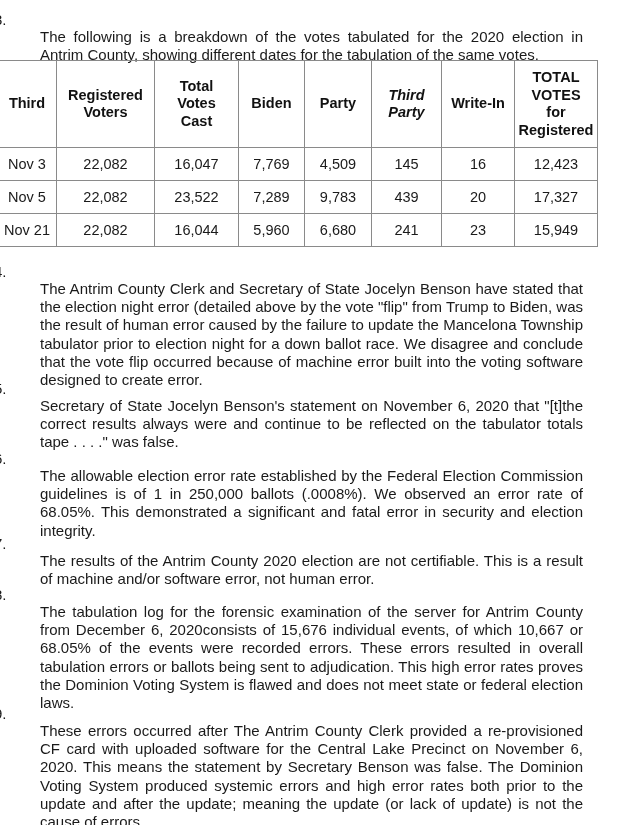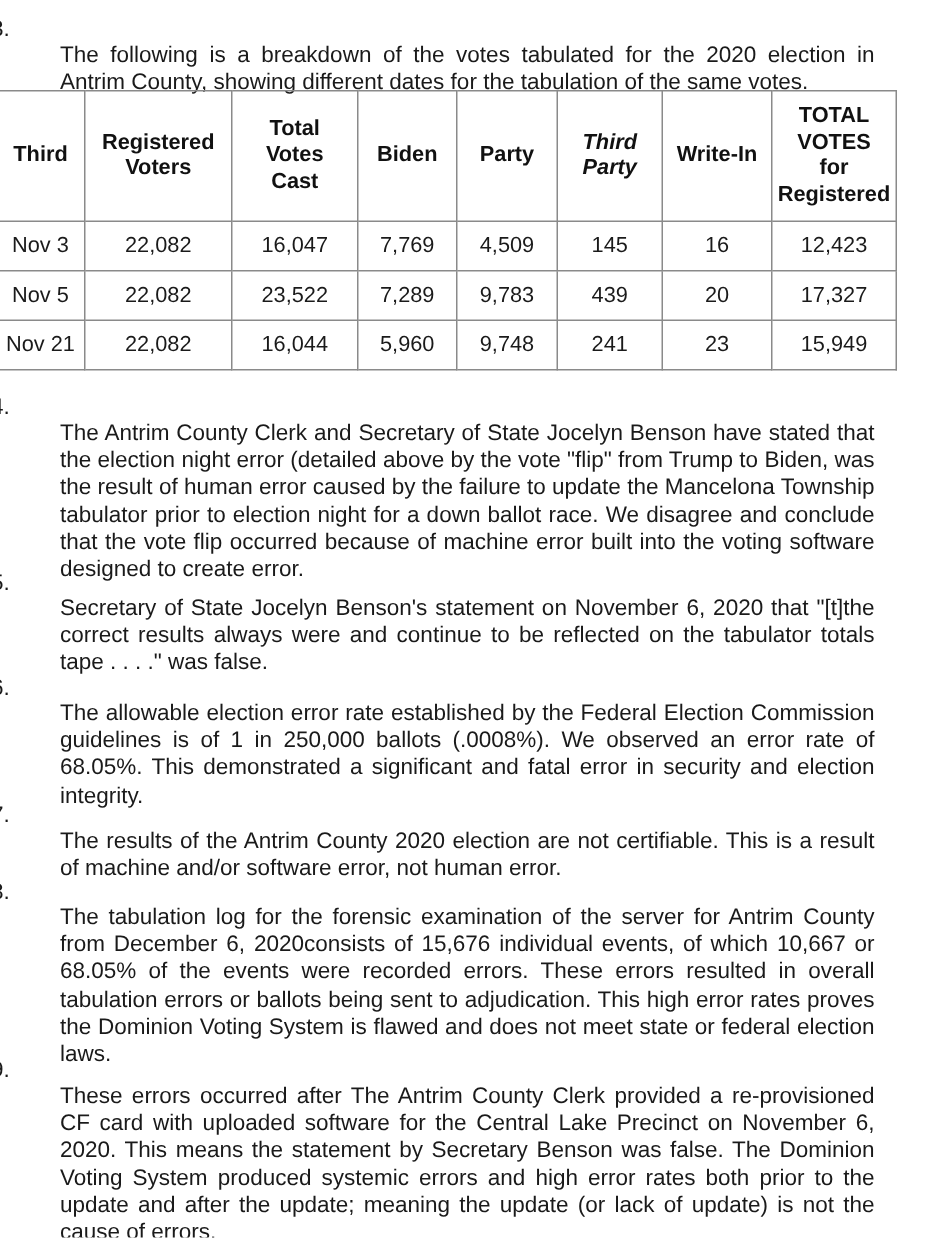--- a/index.html
+++ b/index.html
@@ -54,21 +54,21 @@
       <td>9,783</td>
       <td>439</td>
       <td>20</td>
       <td>17,327</td>
     </tr>
     <tr>
       <td>Nov 21</td>
       <td>22,082</td>
       <td>16,044</td>
       <td>5,960</td>
-      <td>9,748</td>
+      <td>6,680</td>
       <td>241</td>
       <td>23</td>
       <td>15,949</td>
     </tr>
   </tbody>
 </table>
 
 <div class="para" style="top:263px;">
   <span class="num">4.</span>
   <div class="txt last-left">The Antrim County Clerk and Secretary of State Jocelyn Benson have stated that the election night error (detailed above by the vote "flip" from Trump to Biden, was the result of human error caused by the failure to update the Mancelona Township tabulator prior to election night for a down ballot race. We disagree and conclude that the vote flip occurred because of machine error built into the voting software designed to create error.</div>

